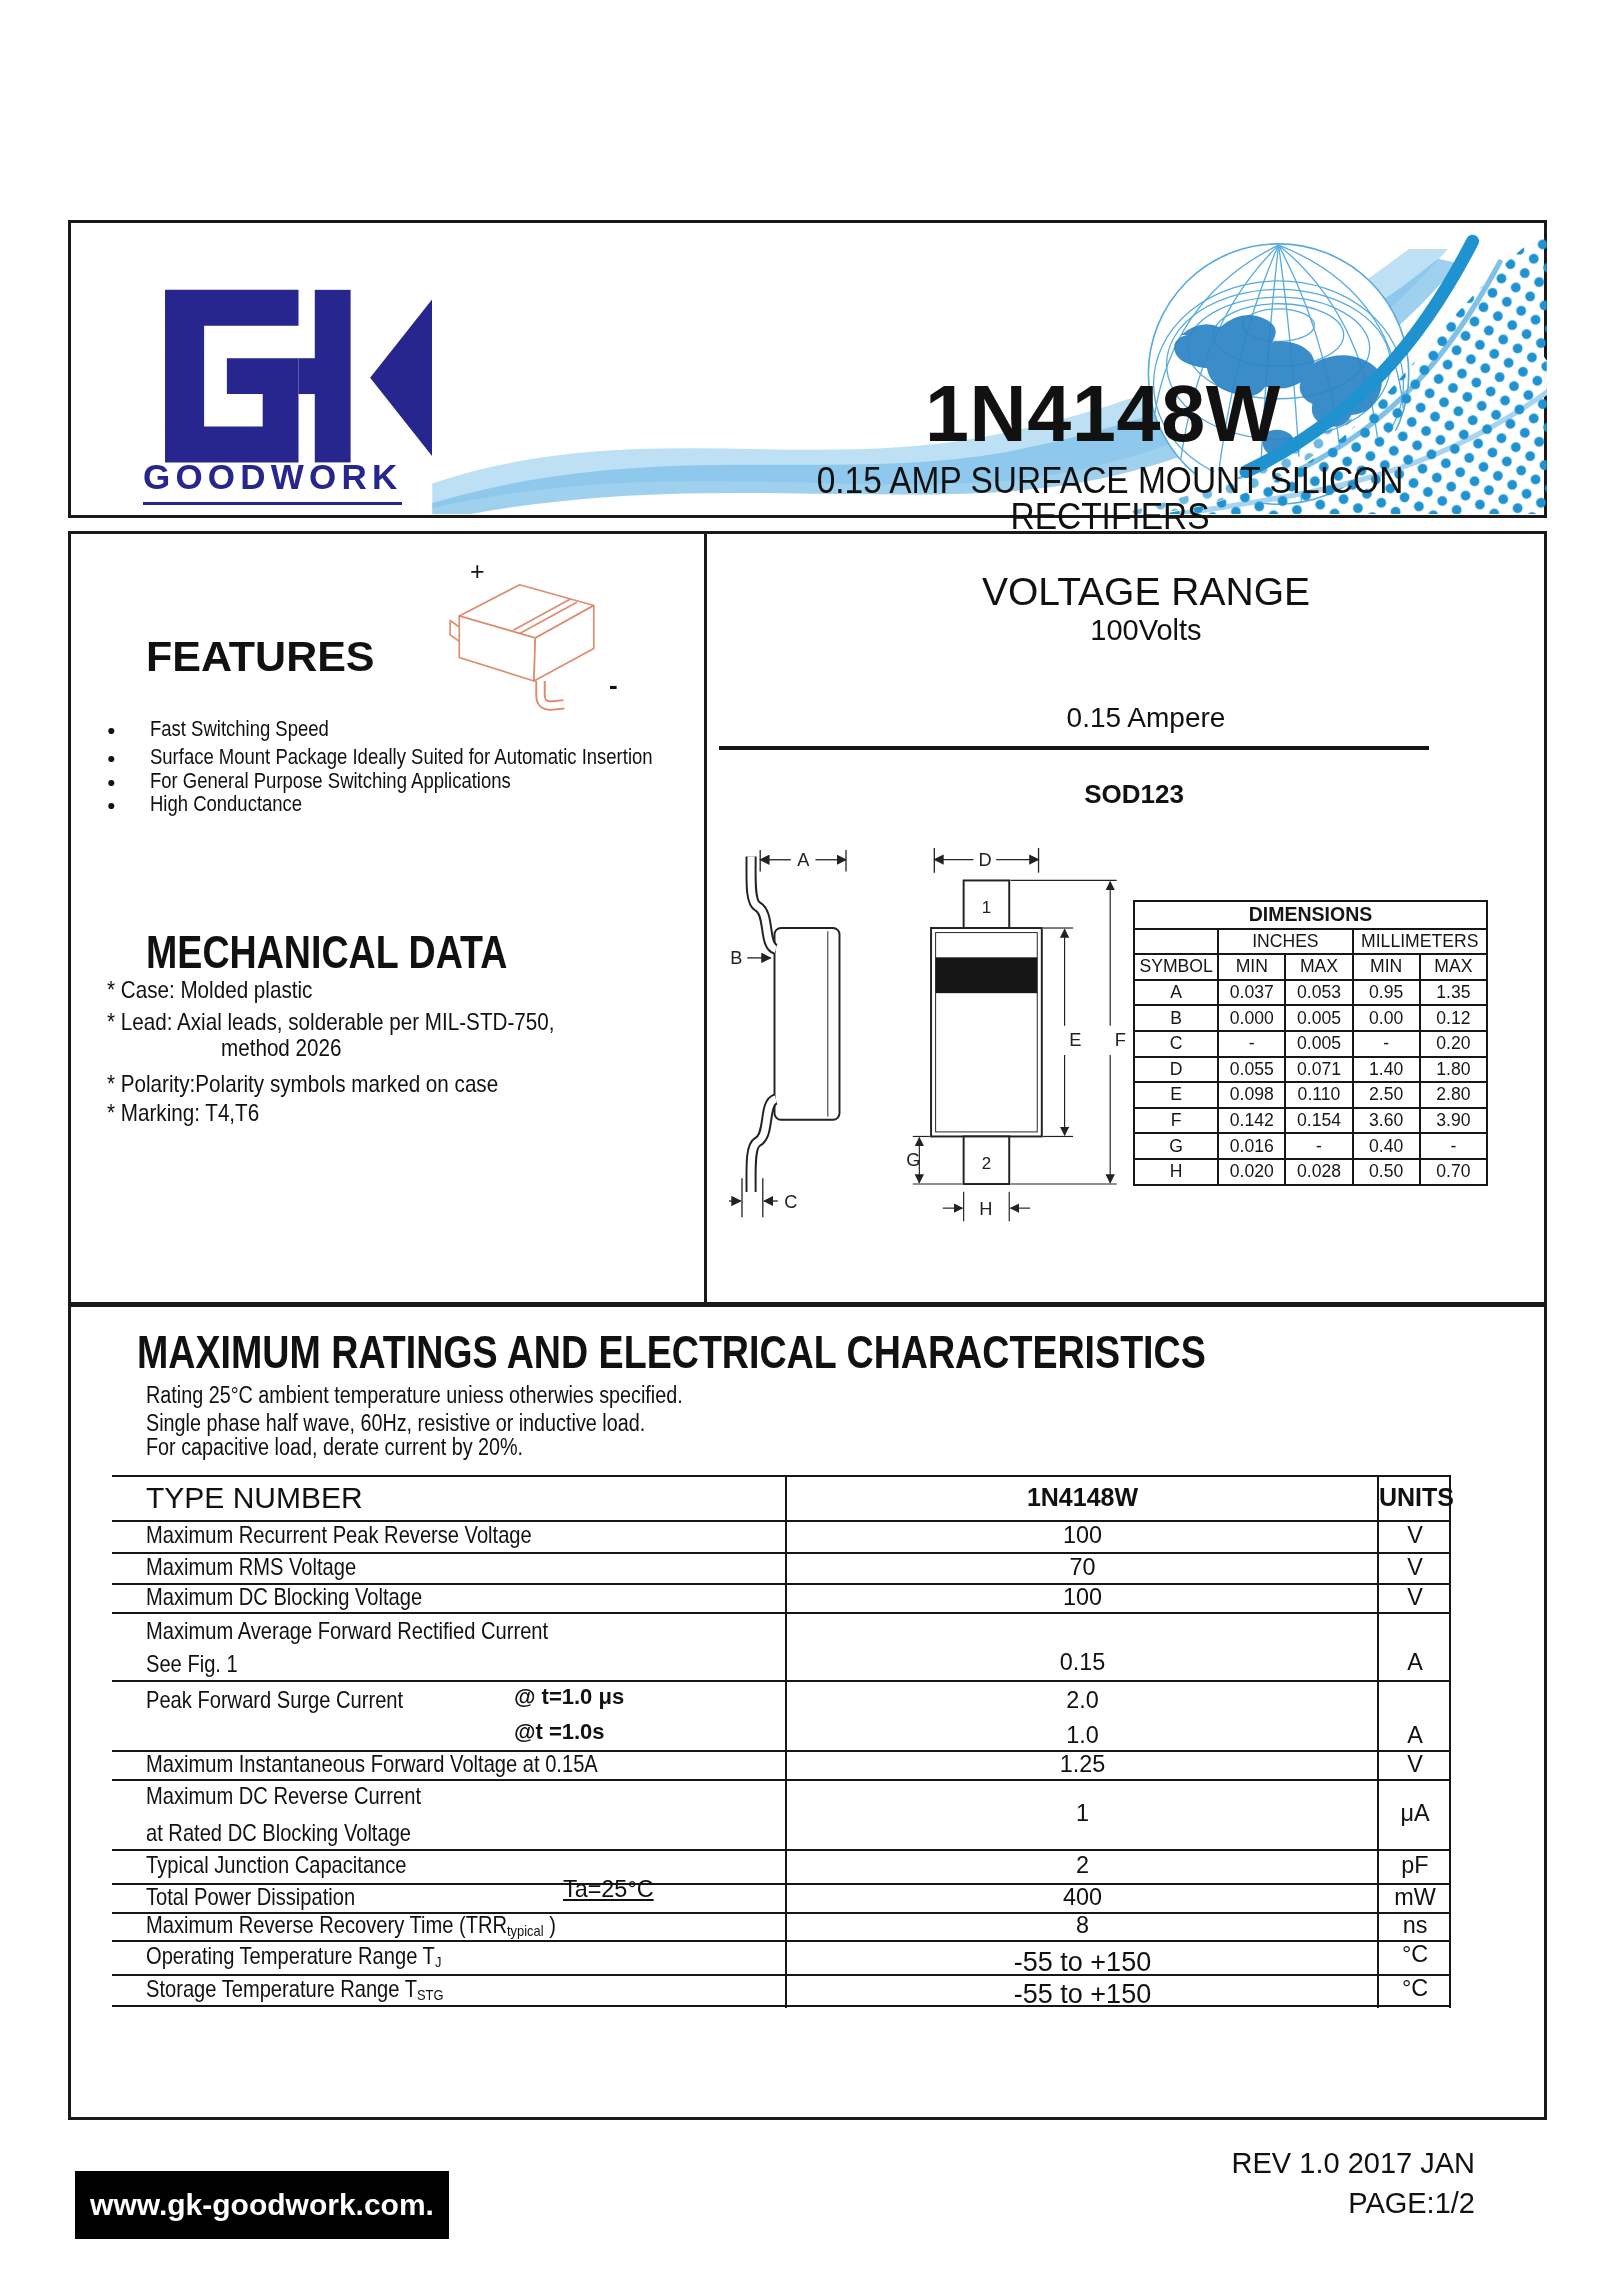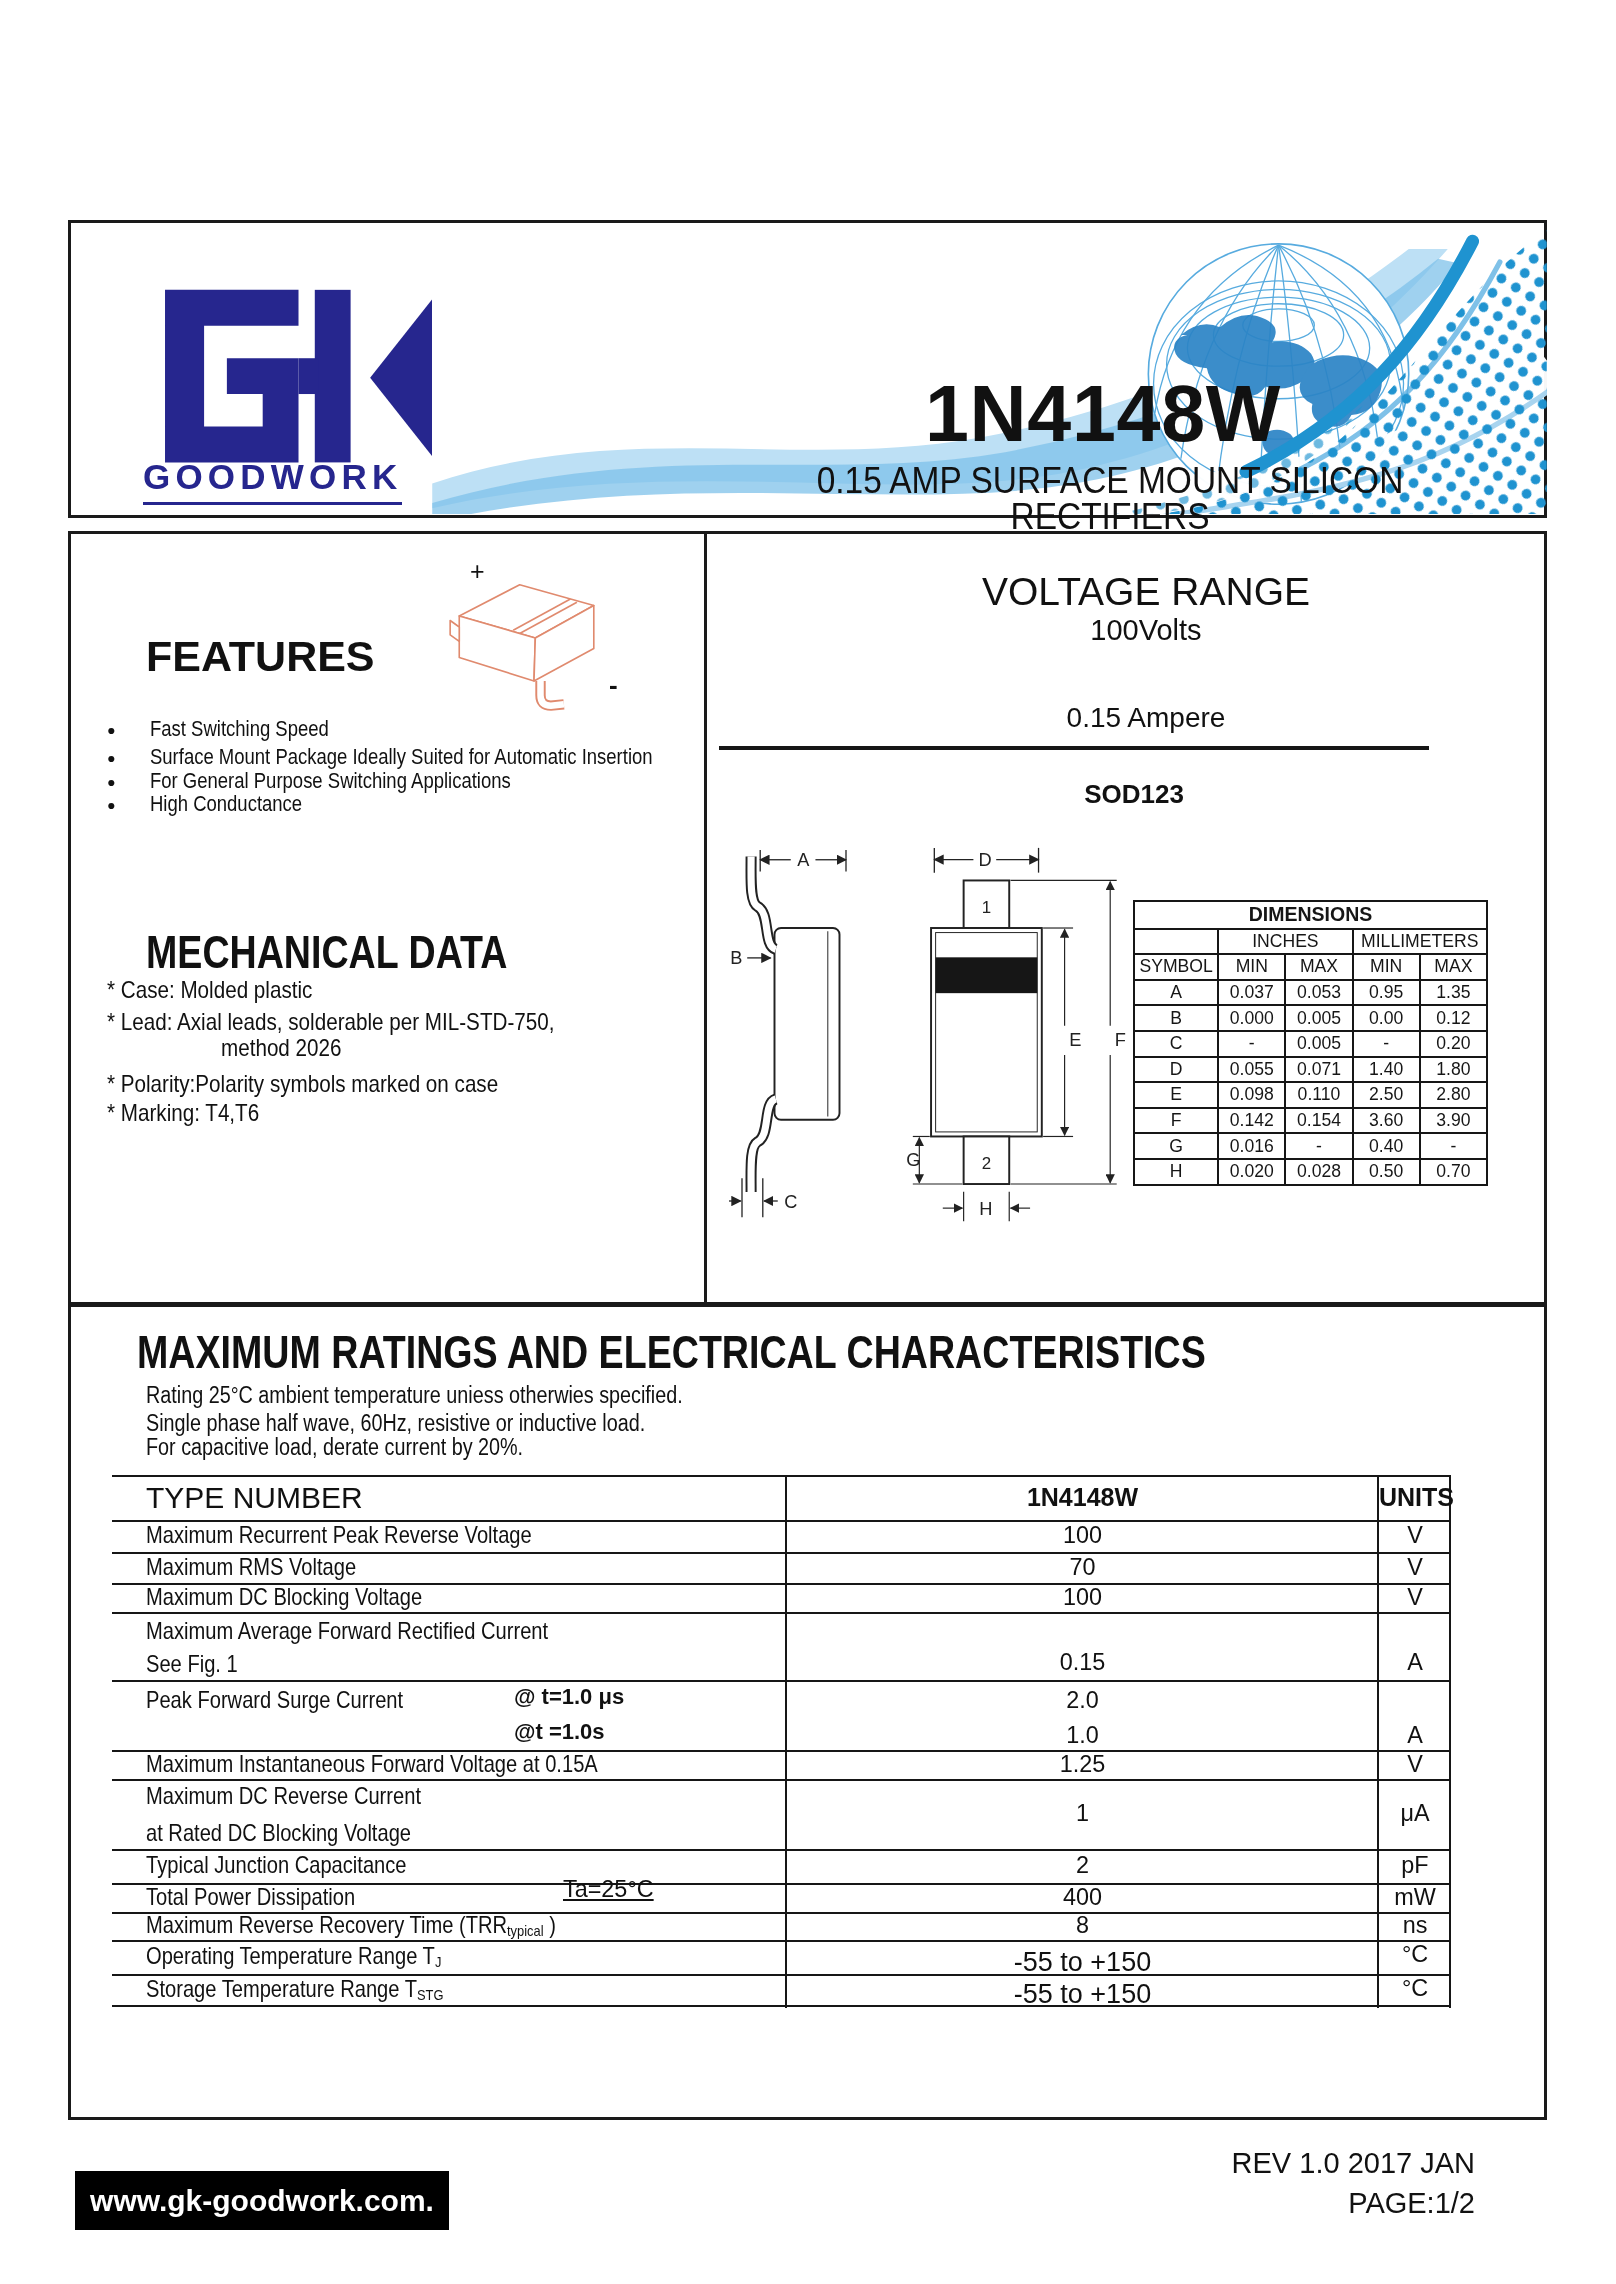--- a/index.html
+++ b/index.html
@@ -357,20 +357,20 @@
   <div class="pu" style="top:1914px;">ns</div>
 
   <div class="p" style="top:1945px;"><span class="cx"><span>Operating Temperature Range T</span><span class="sub">J</span></span></div>
   <div class="pv" style="top:1949px;font-size:27px;">-55 to +150</div>
   <div class="pu" style="top:1943px;">°C</div>
 
   <div class="p" style="top:1978px;"><span class="cx"><span>Storage Temperature Range T</span><span class="sub">STG</span></span></div>
   <div class="pv" style="top:1981px;font-size:27px;">-55 to +150</div>
   <div class="pu" style="top:1977px;">°C</div>
 
-  <div class="abs" style="left:75px;top:2171px;width:374px;height:59px;background:#000;display:flex;align-items:center;justify-content:center;">
+  <div class="abs" style="left:75px;top:2171px;width:374px;height:68px;background:#000;display:flex;align-items:center;justify-content:center;">
     <span class="nw b" style="color:#fff;font-size:30px;">www.gk-goodwork.com.</span>
   </div>
   <div class="abs nw" style="left:1019px;top:2149px;width:456px;text-align:right;font-size:29px;">REV 1.0 2017 JAN</div>
   <div class="abs nw" style="left:1019px;top:2189px;width:456px;text-align:right;font-size:29px;">PAGE:1/2</div>
 
 </div>
 
 
 </body></html>

